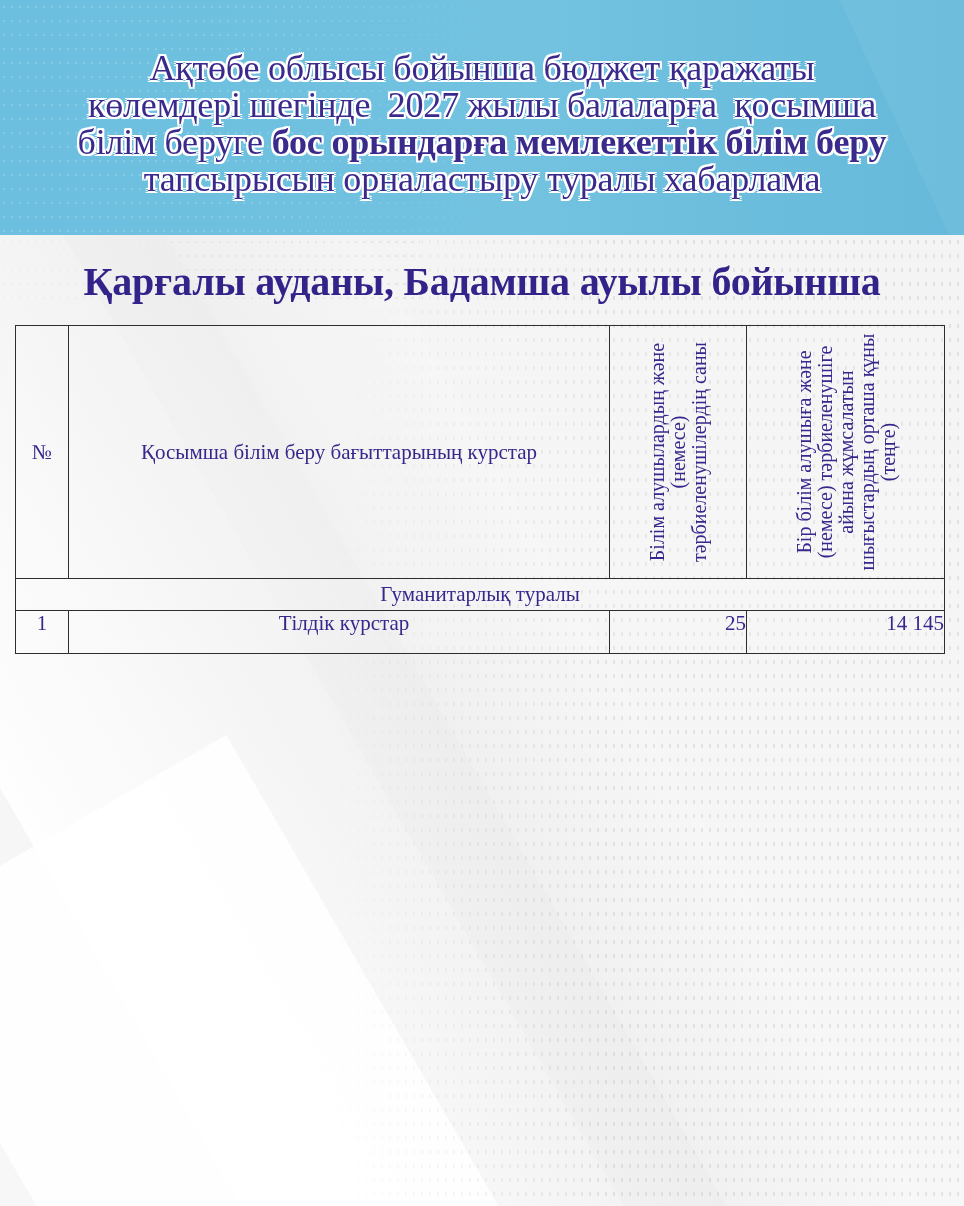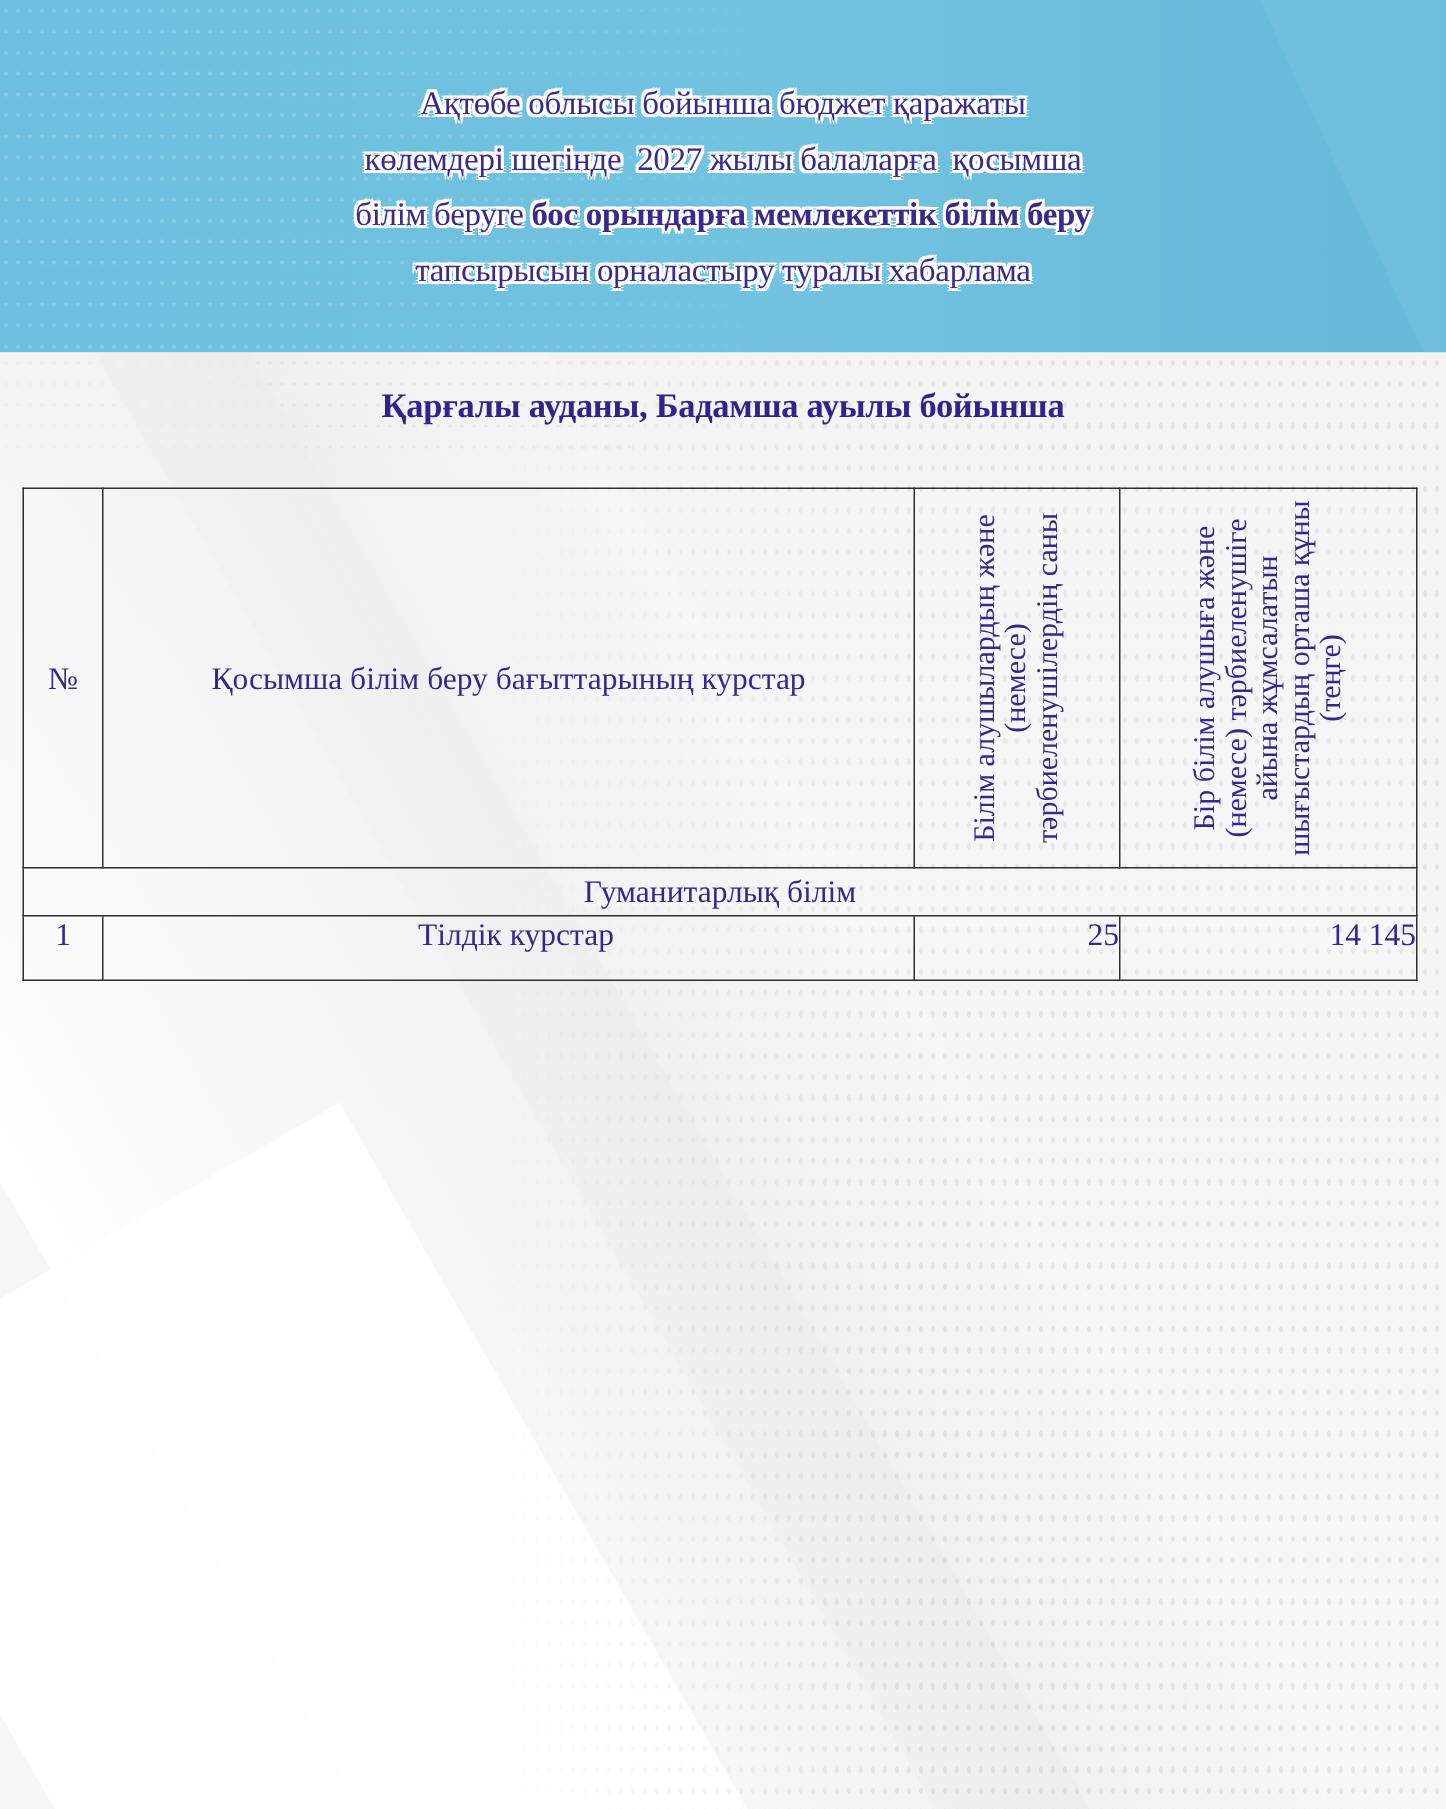--- a/index.html
+++ b/index.html
@@ -19,21 +19,21 @@
     background-size: 8px 14px;
     -webkit-mask-image: linear-gradient(90deg, #000 40%, transparent 100%);
             mask-image: linear-gradient(90deg, #000 40%, transparent 100%);
   }
   .banner-stripe {
     position: absolute; right: -60px; top: -40px; width: 120px; height: 330px;
     background: rgba(255,255,255,0.06); transform: rotate(-25deg);
   }
   .banner-title {
     position: absolute; left: 0; top: 50px; width: 964px;
-    text-align: center; font-size: 22px; line-height: 37px;
+    text-align: center; font-size: 36px; line-height: 37px;
     color: #3a2a8c;
     text-shadow:
       -2px -2px 0 #fff, 2px -2px 0 #fff, -2px 2px 0 #fff, 2px 2px 0 #fff,
       0 -2px 0 #fff, 0 2px 0 #fff, -2px 0 0 #fff, 2px 0 0 #fff;
     letter-spacing: -0.2px;
   }
   .banner-title b { font-weight: bold; text-align: center; }
 
   .page-bg {
     position: absolute; left: 0; top: 235px; width: 964px; height: 971px;
@@ -63,21 +63,21 @@
     transform: rotate(-30deg); transform-origin: top left;
   }
   .shape-c {
     position: absolute; left: -120px; top: 700px; width: 400px; height: 700px;
     background: rgba(255,255,255,0.85);
     transform: rotate(-30deg); transform-origin: top left;
   }
 
   .subtitle {
     position: absolute; left: 0; top: 258px; width: 964px; text-align: center;
-    font-size: 23px; font-weight: bold; color: #32238a;
+    font-size: 40px; font-weight: bold; color: #32238a;
     letter-spacing: -0.2px;
   }
 
   table.grid {
     position: absolute; left: 15px; top: 325px; width: 929px;
     border-collapse: collapse; table-layout: fixed;
     color: #35278c;
     background: rgba(255,255,255,0.15);
   }
   table.grid td, table.grid th {
@@ -138,21 +138,21 @@
     <td class="h-num">№</td>
     <td class="h-type">Қосымша білім беру бағыттарының курстар</td>
     <td class="vert-cell">
       <div class="vert-text" style="width:240px;">Білім алушылардың және (немесе) тәрбиеленушілердің саны</div>
     </td>
     <td class="vert-cell">
       <div class="vert-text" style="width:245px;">Бір білім алушыға және (немесе) тәрбиеленушіге айына жұмсалатын шығыстардың орташа құны (теңге)</div>
     </td>
   </tr>
   <tr class="sec-row">
-    <td colspan="4">Гуманитарлық білім</td>
+    <td colspan="4">Гуманитарлық туралы</td>
   </tr>
   <tr class="data-row">
     <td class="c-num">1</td>
     <td class="c-name">Тілдік курстар</td>
     <td class="c-val">25</td>
     <td class="c-val">14 145</td>
   </tr>
 </tbody>
   </table>
 

